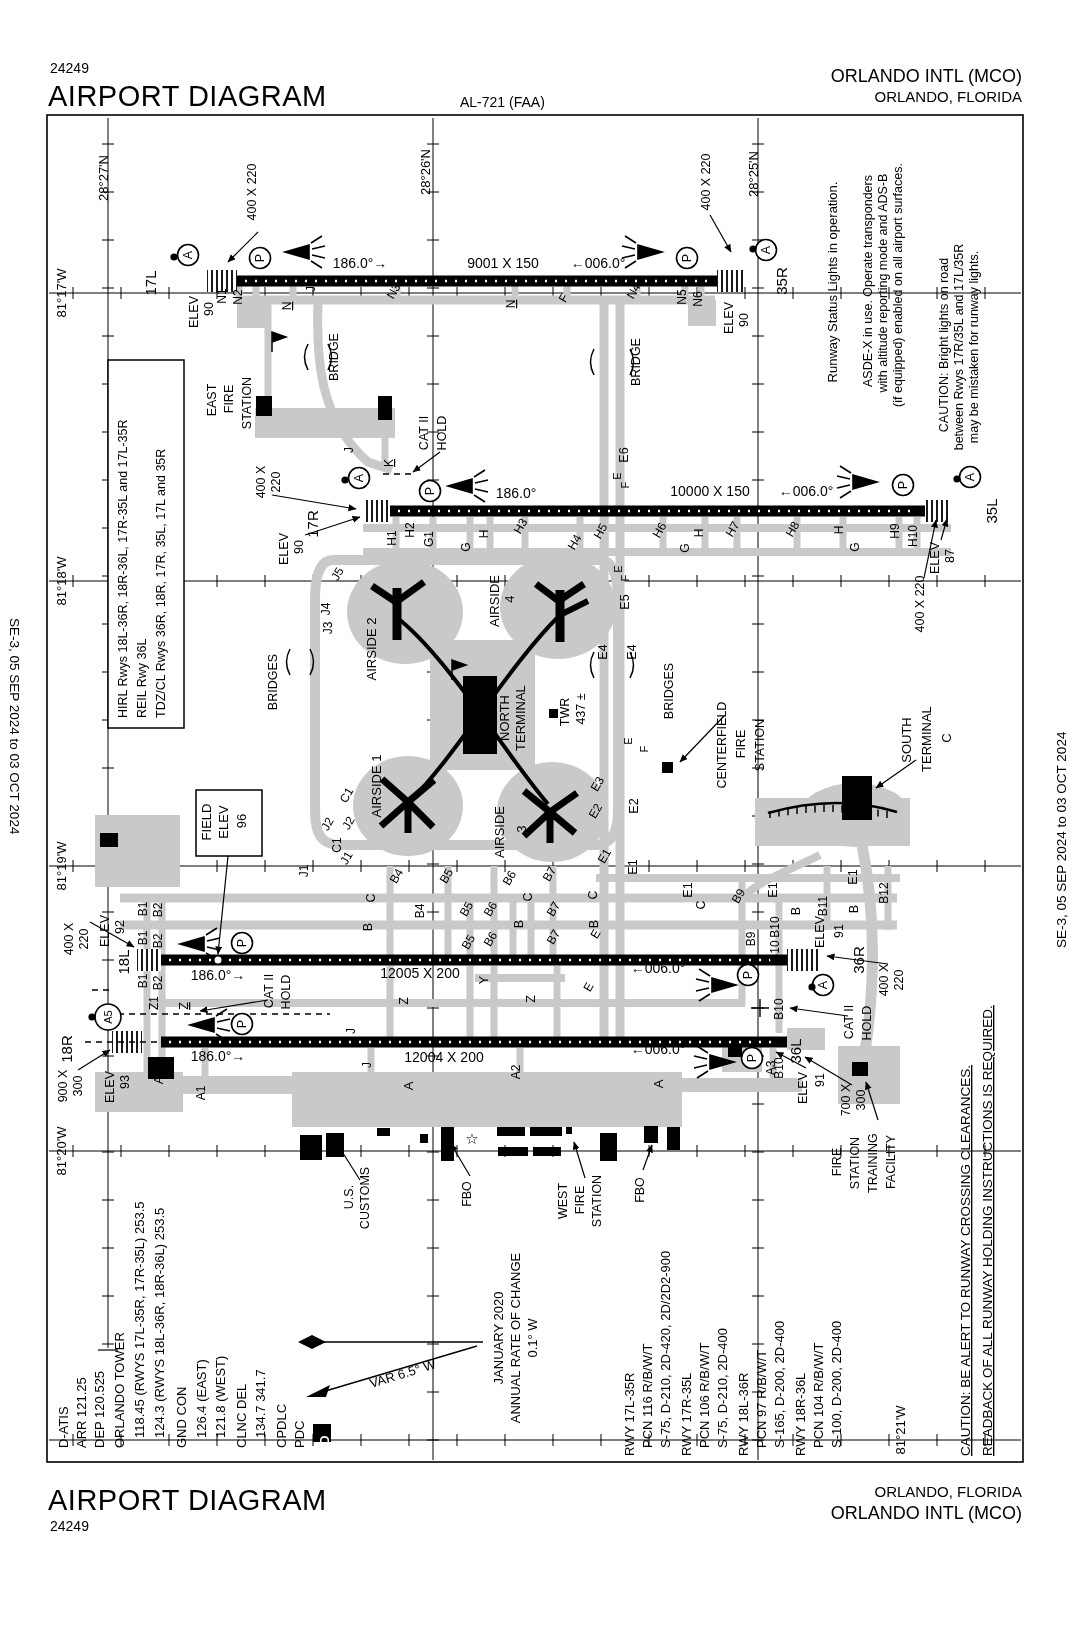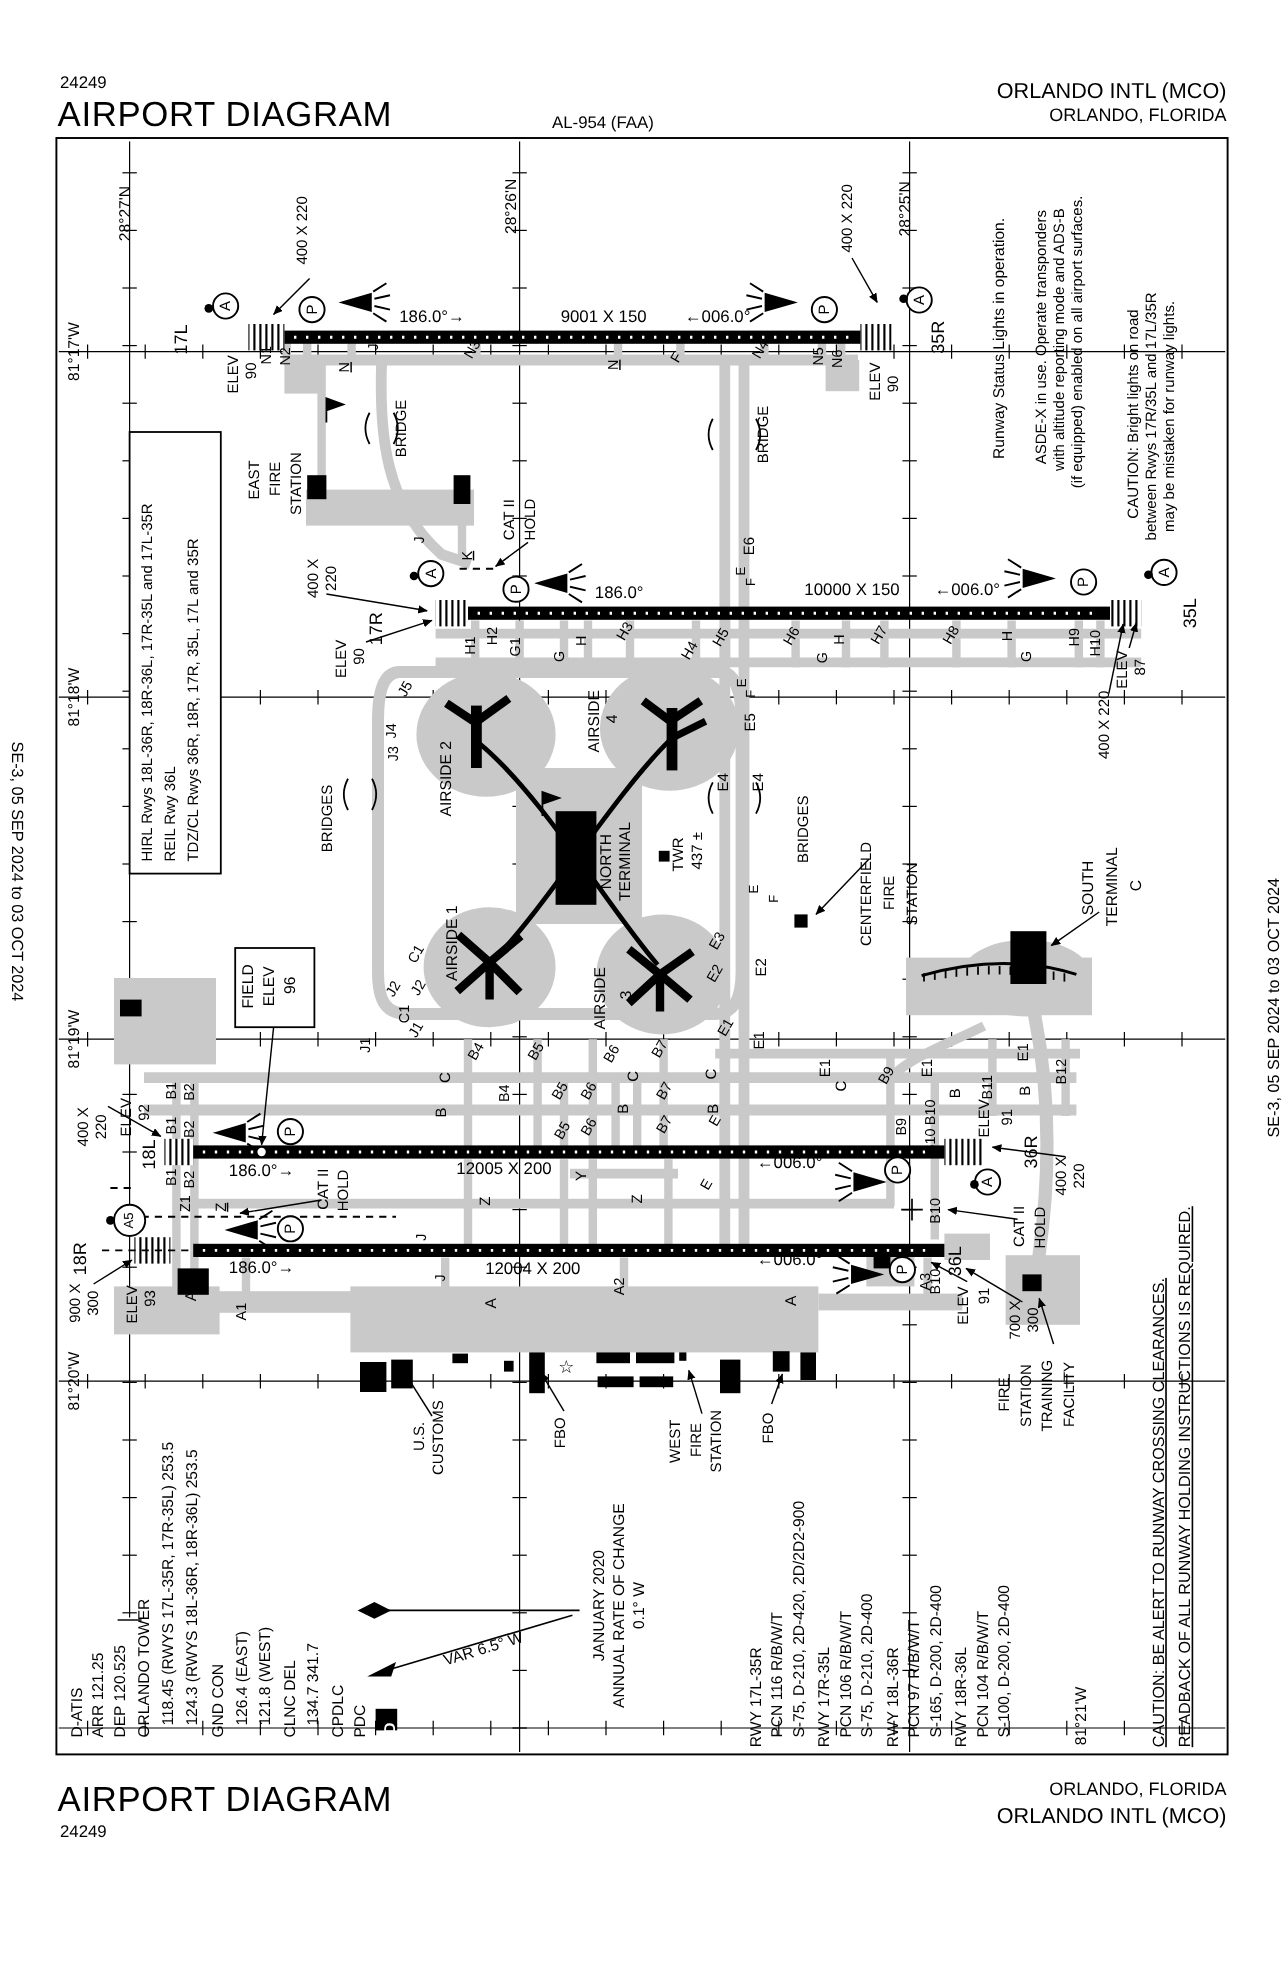--- a/index.html
+++ b/index.html
@@ -684,21 +684,21 @@
         <text x="805" y="1456" text-anchor="start" font-size="13" fill="#000000" font-family="&quot;Liberation Sans&quot;,sans-serif" transform="rotate(-90 805 1456)">RWY 18R-36L</text>
         <text x="823" y="1448" text-anchor="start" font-size="13" fill="#000000" font-family="&quot;Liberation Sans&quot;,sans-serif" transform="rotate(-90 823 1448)">PCN 104 R/B/W/T</text>
         <text x="841" y="1448" text-anchor="start" font-size="13" fill="#000000" font-family="&quot;Liberation Sans&quot;,sans-serif" transform="rotate(-90 841 1448)">S-100, D-200, 2D-400</text>
         <text x="970" y="1456" text-anchor="start" font-size="13.5" fill="#000000" font-family="&quot;Liberation Sans&quot;,sans-serif" transform="rotate(-90 970 1456)" text-decoration="underline">CAUTION: BE ALERT TO RUNWAY CROSSING CLEARANCES.</text>
         <text x="992" y="1456" text-anchor="start" font-size="13.5" fill="#000000" font-family="&quot;Liberation Sans&quot;,sans-serif" transform="rotate(-90 992 1456)" text-decoration="underline">READBACK OF ALL RUNWAY HOLDING INSTRUCTIONS IS REQUIRED.</text>
       </g>
   </svg>
 
   <div class="hdr-block" id="hdr-chart-id">24249</div>
   <div class="hdr-block" id="hdr-title">AIRPORT DIAGRAM</div>
-  <div class="hdr-block" id="hdr-proc">AL-954 (FAA)</div>
+  <div class="hdr-block" id="hdr-proc">AL-721 (FAA)</div>
   <div class="hdr-block" id="hdr-airport">ORLANDO INTL (MCO)</div>
   <div class="hdr-block" id="hdr-city">ORLANDO, FLORIDA</div>
 
   <div class="hdr-block" id="ftr-title">AIRPORT DIAGRAM</div>
   <div class="hdr-block" id="ftr-chart-id">24249</div>
   <div class="hdr-block" id="ftr-city">ORLANDO, FLORIDA</div>
   <div class="hdr-block" id="ftr-airport">ORLANDO INTL (MCO)</div>
 
   <div class="vtxt" id="margin-left">SE-3,  05 SEP 2024  to  03 OCT 2024</div>
   <div class="vtxt" id="margin-right">SE-3,  05 SEP 2024  to  03 OCT 2024</div>

